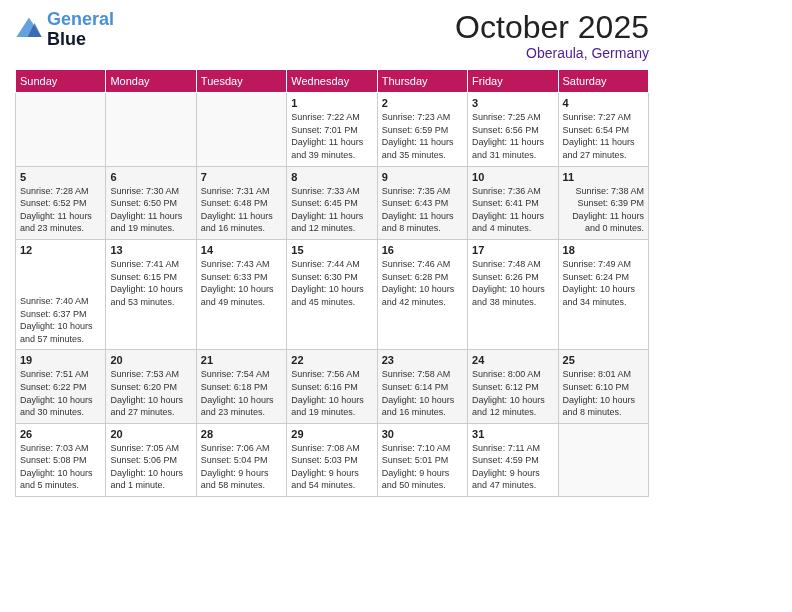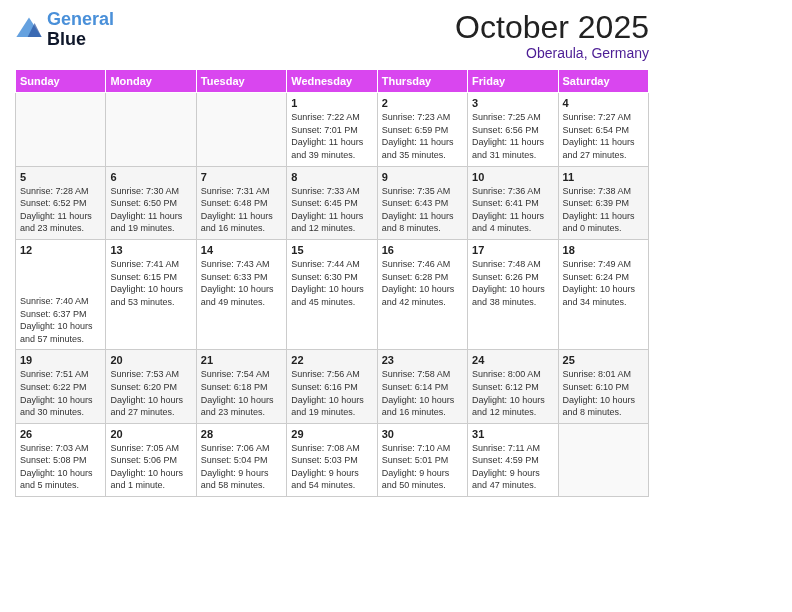--- a/index.html
+++ b/index.html
@@ -55,26 +55,26 @@
     .location {
       font-size: 14px;
       color: #4c1d95;
     }
     table {
       width: 100%;
       border-collapse: collapse;
       font-size: 10px;
     }
     thead tr th {
-      background: #d946ef;
+      background: #be185d;
       color: #fff;
       padding: 5px 4px;
       text-align: left;
       font-size: 11px;
-      font-weight: bold;
+      font-weight: normal;
       border: 1px solid #fff;
     }
     tbody tr td {
       vertical-align: top;
       padding: 4px 4px;
       border: 1px solid #ccc;
       width: calc(100% / 7);
       min-height: 80px;
       font-size: 9.5px;
       color: #333;
@@ -208,21 +208,21 @@
           </td>
           <td>
             <div class="day-number">10</div>
             <div class="day-info" style="white-space: pre-line;">Sunrise: 7:36 AM
 Sunset: 6:41 PM
 Daylight: 11 hours
 and 4 minutes.</div>
           </td>
           <td>
             <div class="day-number">11</div>
-            <div class="day-info" style="white-space: pre-line;">Sunrise: 7:38 AM
+            <div class="day-info" style="white-space: pre-line; text-align: right;">Sunrise: 7:38 AM
 Sunset: 6:39 PM
 Daylight: 11 hours
 and 0 minutes.</div>
           </td>
         </tr>
         <tr>
           <td>
             <div class="day-number">12</div>
             <div class="day-info" style="white-space: pre-line; margin-top: 39px;">Sunrise: 7:40 AM
 Sunset: 6:37 PM

